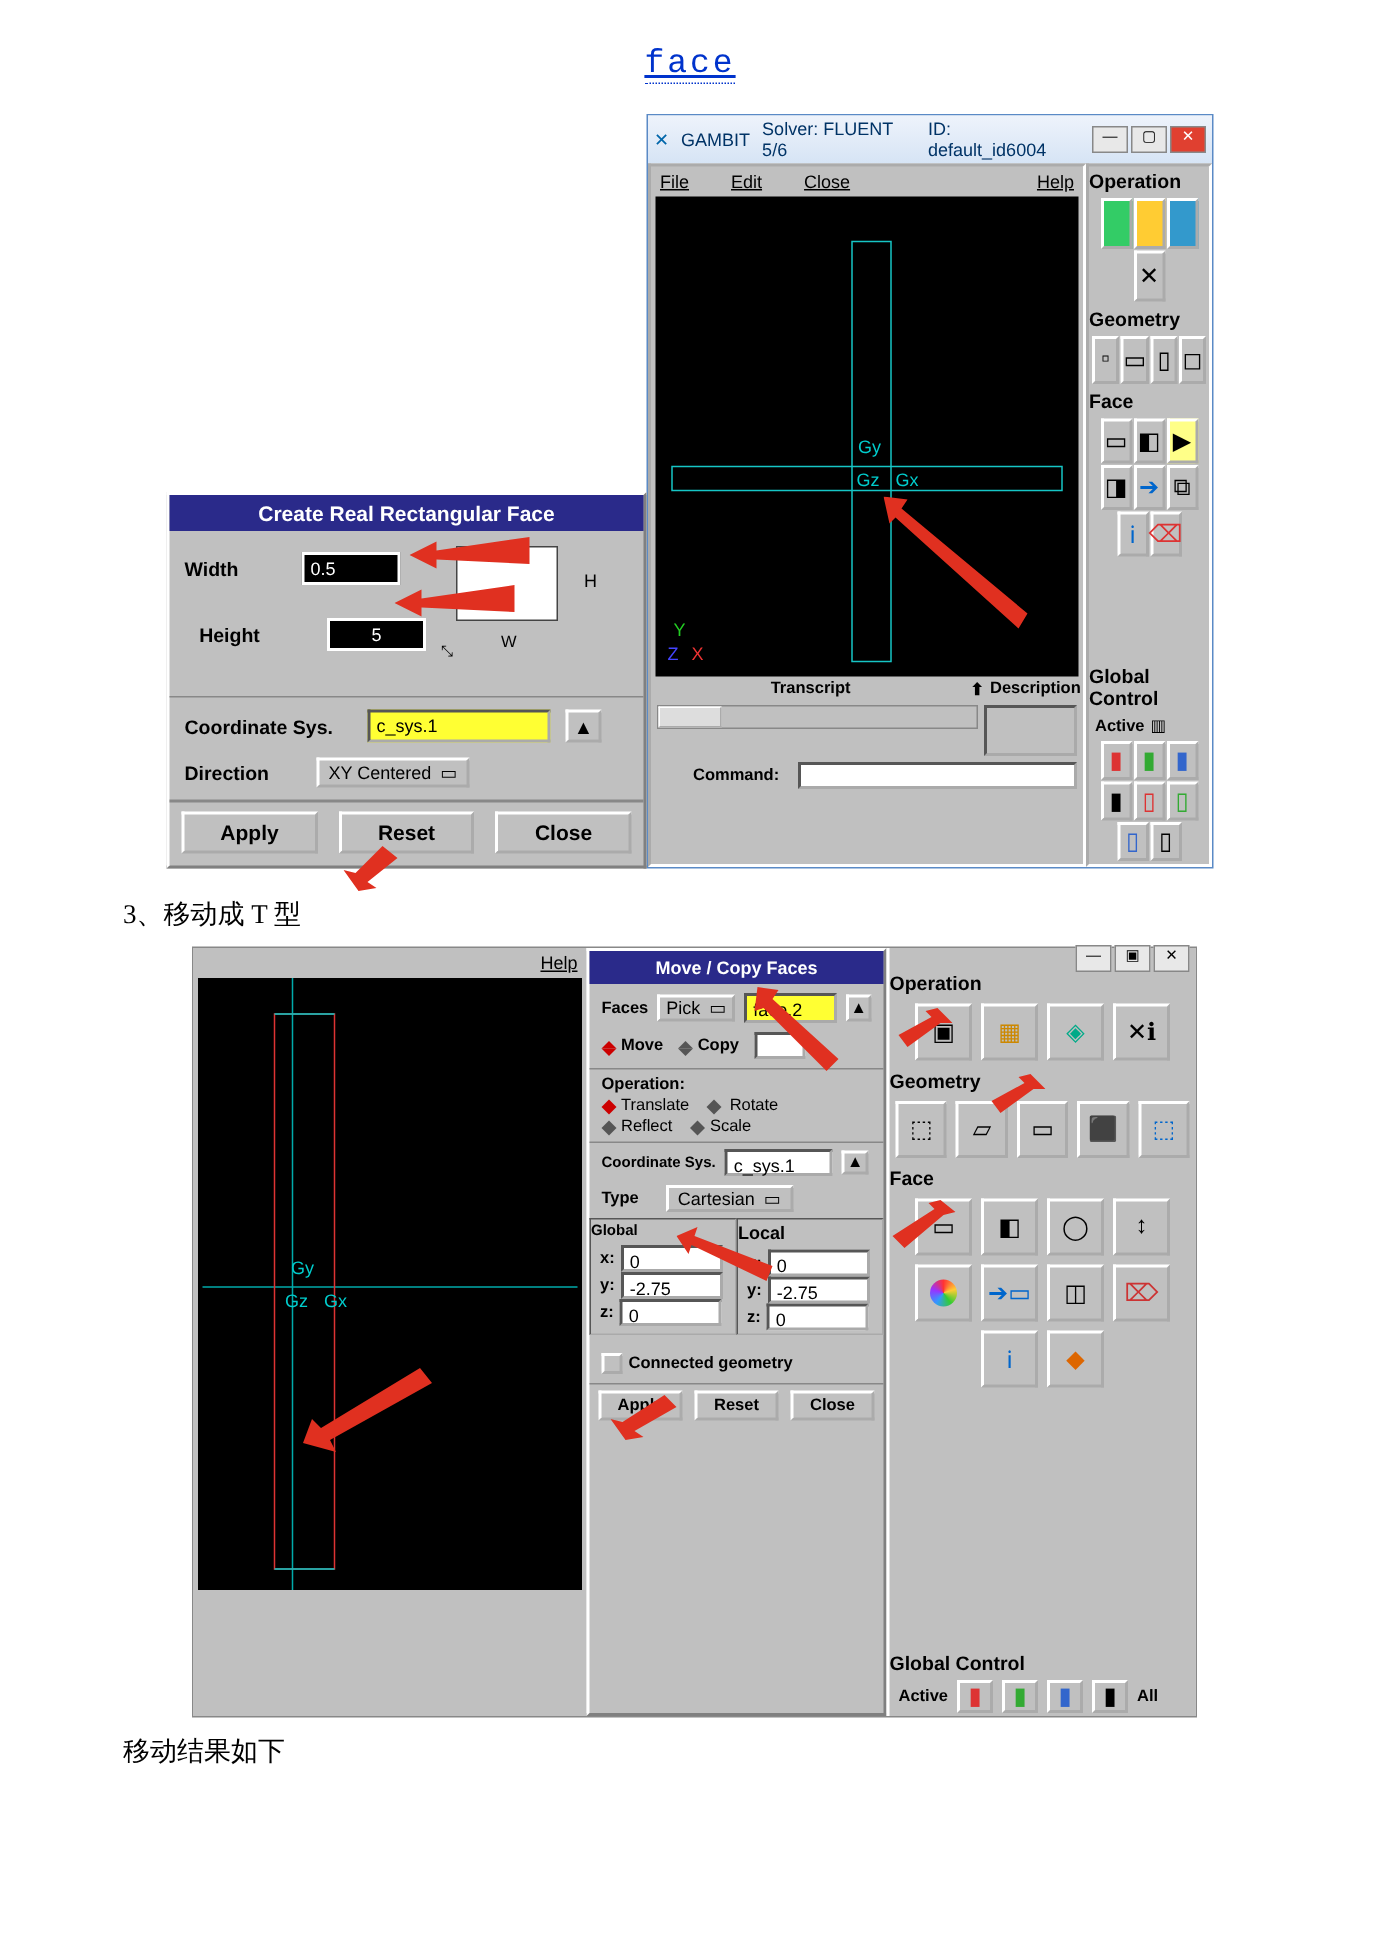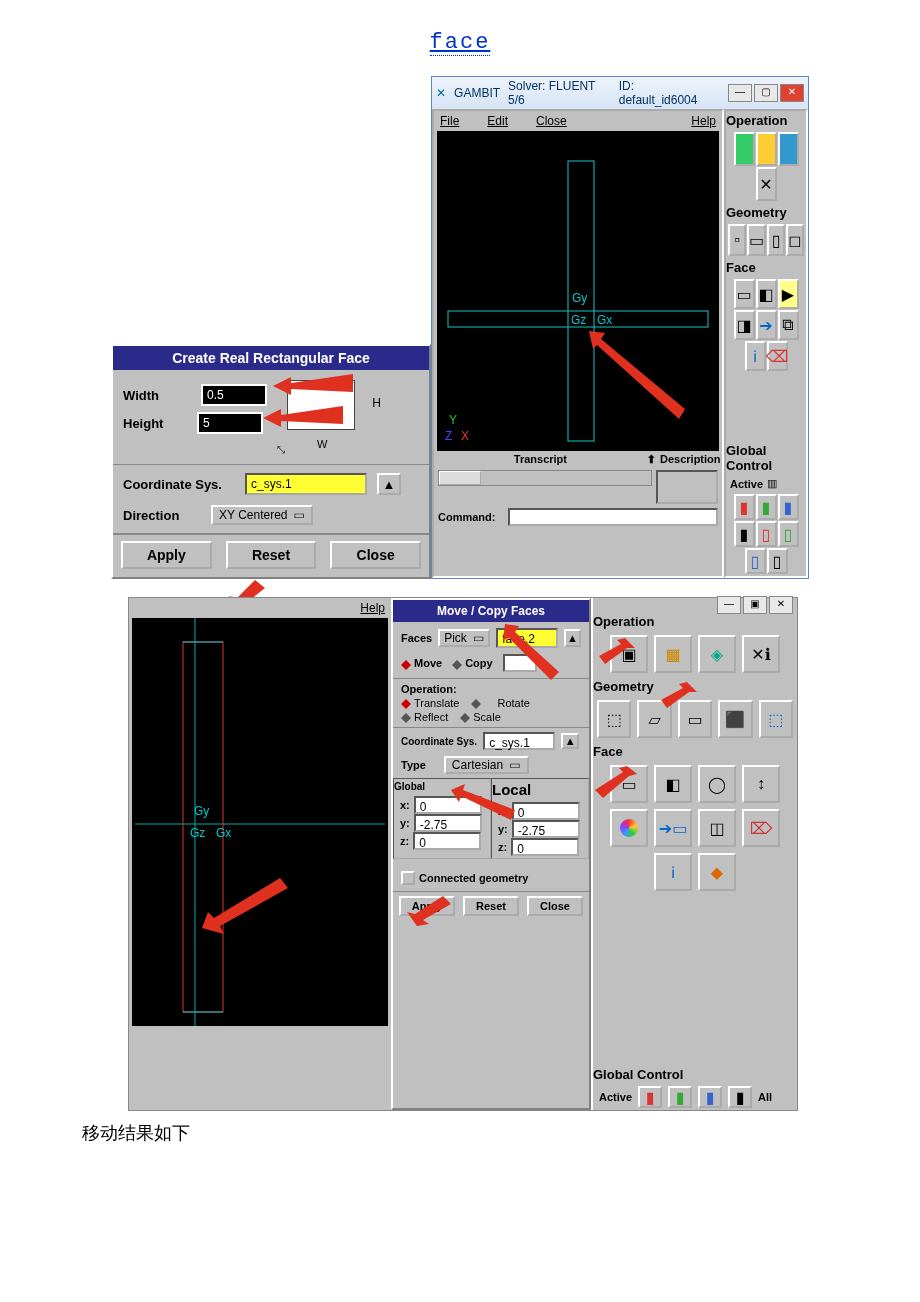--- a/index.html
+++ b/index.html
@@ -148,21 +148,21 @@
   <div class="figure-row" style="align-items:flex-end;">
 
     <div class="dlg" style="width:316px; position:relative;">
       <div class="dlg-title">Create Real Rectangular Face</div>
       <div class="dlg-body" style="display:flex; gap:10px;">
         <div style="flex:0 0 auto;">
           <div style="display:flex; align-items:center; gap:18px; margin:6px 0;">
             <span class="lbl" style="width:60px;">Width</span>
             <span class="inp black" style="width:54px;">0.5</span>
           </div>
-          <div style="display:flex; align-items:center; gap:14px; margin:6px 0;">
+          <div style="display:flex; align-items:center; gap:35px; margin:22px 0;text-align:center;">
             <span class="lbl" style="width:60px;">Height</span>
             <span class="inp black" style="width:54px;">5</span>
           </div>
         </div>
         <div style="position:relative; width:110px; height:78px;">
           <div style="position:absolute; left:10px; top:2px; width:66px; height:48px; background:#fff; border:1px solid #444;"></div>
           <span style="position:absolute; right:6px; top:18px; font-size:12px;">H</span>
           <span style="position:absolute; left:40px; bottom:6px; font-size:11px;">W</span>
           <span style="position:absolute; left:0; bottom:0; font-size:10px;">⤡</span>
         </div>
@@ -244,21 +244,21 @@
             <div style="flex:1; text-align:center;">Transcript</div>
             <span>⬆</span>
             <div style="width:58px; text-align:center;">Description</div>
           </div>
           <div style="display:flex; padding:2px 4px; gap:4px;">
             <div style="flex:1; height:14px; background:#c0c0c0; border:1px solid #888; position:relative;">
                 <div style="position:absolute;left:0;top:0;width:40px;height:12px;background:#ddd;border:1px outset #fff;"></div>
               </div>
             <div style="width:58px; height:30px; background:#c0c0c0; border:2px inset #aaa;"></div>
           </div>
-          <div style="display:flex; padding:2px 4px; gap:13px; font-size:11px; align-items:center;">
+          <div style="display:flex; padding:2px 4px; gap:13px; font-size:11px; align-items:center;margin-left:24px;">
             <span style="font-weight:bold;">Command:</span>
             <span class="inp" style="flex:1; height:12px;"></span>
           </div>
         </div>
 
         <div style="width:80px; background:#c0c0c0; border:2px inset #fff;">
           <div class="section-hdr">Operation</div>
           <div style="display:flex; flex-wrap:wrap; gap:1px; padding:2px; justify-content:center;">
             <div class="icon-bar-btn" style="width:17px;height:30px;background:#3c6;"></div>
             <div class="icon-bar-btn" style="width:17px;height:30px;background:#fc3;"></div>
@@ -297,20 +297,21 @@
             <div class="icon-bar-btn" style="width:17px;height:22px;color:#d33;">▯</div>
             <div class="icon-bar-btn" style="width:17px;height:22px;color:#3a3;">▯</div>
             <div class="icon-bar-btn" style="width:17px;height:22px;color:#36c;">▯</div>
             <div class="icon-bar-btn" style="width:17px;height:22px;">▯</div>
           </div>
         </div>
       </div>
     </div>
   </div>
 
+  <div class="caption">3、移动成 T 型</div>
 
   <div style="margin-left:128px; width:668px; border:1px solid #888; position:relative;">
     <div style="display:flex;">
 
       <div style="flex:1; background:#c0c0c0;">
         <div style="display:flex; padding:3px 6px; font-size:12px; background:#c0c0c0;">
           <span style="flex:1"></span>
           <span style="text-decoration:underline;">Help</span>
         </div>
         <div class="viewport" style="height:408px; margin:0 3px; position:relative;">
@@ -352,21 +353,21 @@
           </div>
         </div>
         <div style="border-top:1px solid #888;"></div>
         <div class="dlg-body" style="padding:4px 8px;">
           <div class="lbl">Operation:</div>
           <div style="display:flex; gap:12px; margin-top:2px;">
             <span style="display:flex; gap:3px;">
                 <span class="diamond filled"></span>
                 <span>Translate</span>
               </span>
-            <span style="display:flex; gap:16px;">
+            <span style="display:flex; gap:5px;">
                 <span class="diamond open"></span>
                 <span>Rotate</span>
               </span>
           </div>
           <div style="display:flex; gap:12px; margin-top:2px;">
             <span style="display:flex; gap:3px;">
                 <span class="diamond open"></span>
                 <span>Reflect</span>
               </span>
             <span style="display:flex; gap:3px;">
@@ -400,21 +401,21 @@
                   <span class="lbl">y:</span>
                   <span class="inp" style="width:56px;height:12px;">-2.75</span>
                 </div>
               <div style="display:flex; gap:4px; align-items:center;">
                   <span class="lbl">z:</span>
                   <span class="inp" style="width:56px;height:12px;">0</span>
                 </div>
             </div>
           </div>
           <div style="flex:1; border:1px inset #aaa;">
-            <div class="section-hdr" style="font-size:15px;">Local</div>
+            <div class="section-hdr" style="font-size:12px;">Local</div>
             <div style="padding:2px 6px;">
               <div style="display:flex; gap:4px; align-items:center;">
                   <span class="lbl">x:</span>
                   <span class="inp" style="width:56px;height:12px;">0</span>
                 </div>
               <div style="display:flex; gap:4px; align-items:center;">
                   <span class="lbl">y:</span>
                   <span class="inp" style="width:56px;height:12px;">-2.75</span>
                 </div>
               <div style="display:flex; gap:4px; align-items:center;">

